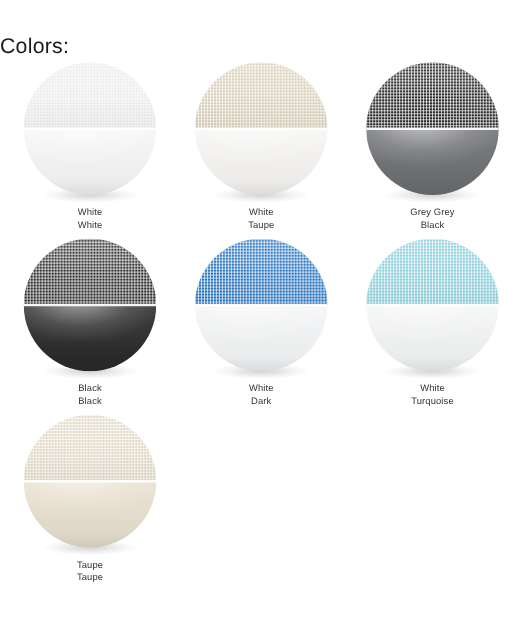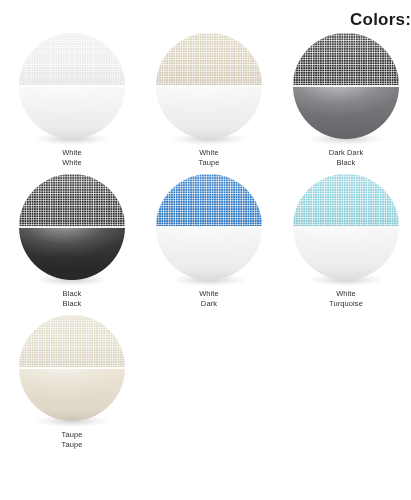--- a/index.html
+++ b/index.html
@@ -15,26 +15,26 @@
   }
 
   .page {
     position: relative;
     width: 411px;
     height: 500px;
     box-sizing: border-box;
   }
 
   .page-title {
-    text-align: right;
+    text-align: left;
     font-size: 17px;
     line-height: 22px;
     color: #1a1a1a;
-    font-weight: 700;
-    padding-top: 9px;
+    font-weight: 400;
+    padding-top: 26px;
     letter-spacing: 0.2px;
   }
 
   .swatch-grid {
     display: flex;
     flex-wrap: wrap;
     padding: 0;
     margin: 0;
     margin-top: 2px;
   }
@@ -193,21 +193,21 @@
               <div class="mesh"></div>
               <div class="sheen"></div>
             </div>
             <div class="half bottom" style="background: rgb(110, 112, 115);">
               <div class="gloss"></div>
             </div>
             <div class="split-line"></div>
           </div>
         </div>
         <div class="labels">
-          <span class="label-line">Dark Dark</span>
+          <span class="label-line">Grey Grey</span>
           <span class="label-line">Black</span>
         </div>
       </div>
       <div class="swatch">
         <div class="disc-wrap">
           <div class="disc-shadow"></div>
           <div class="disc">
             <div class="half top" style="background: rgb(39, 39, 39);">
               <div class="mesh"></div>
               <div class="sheen"></div>

